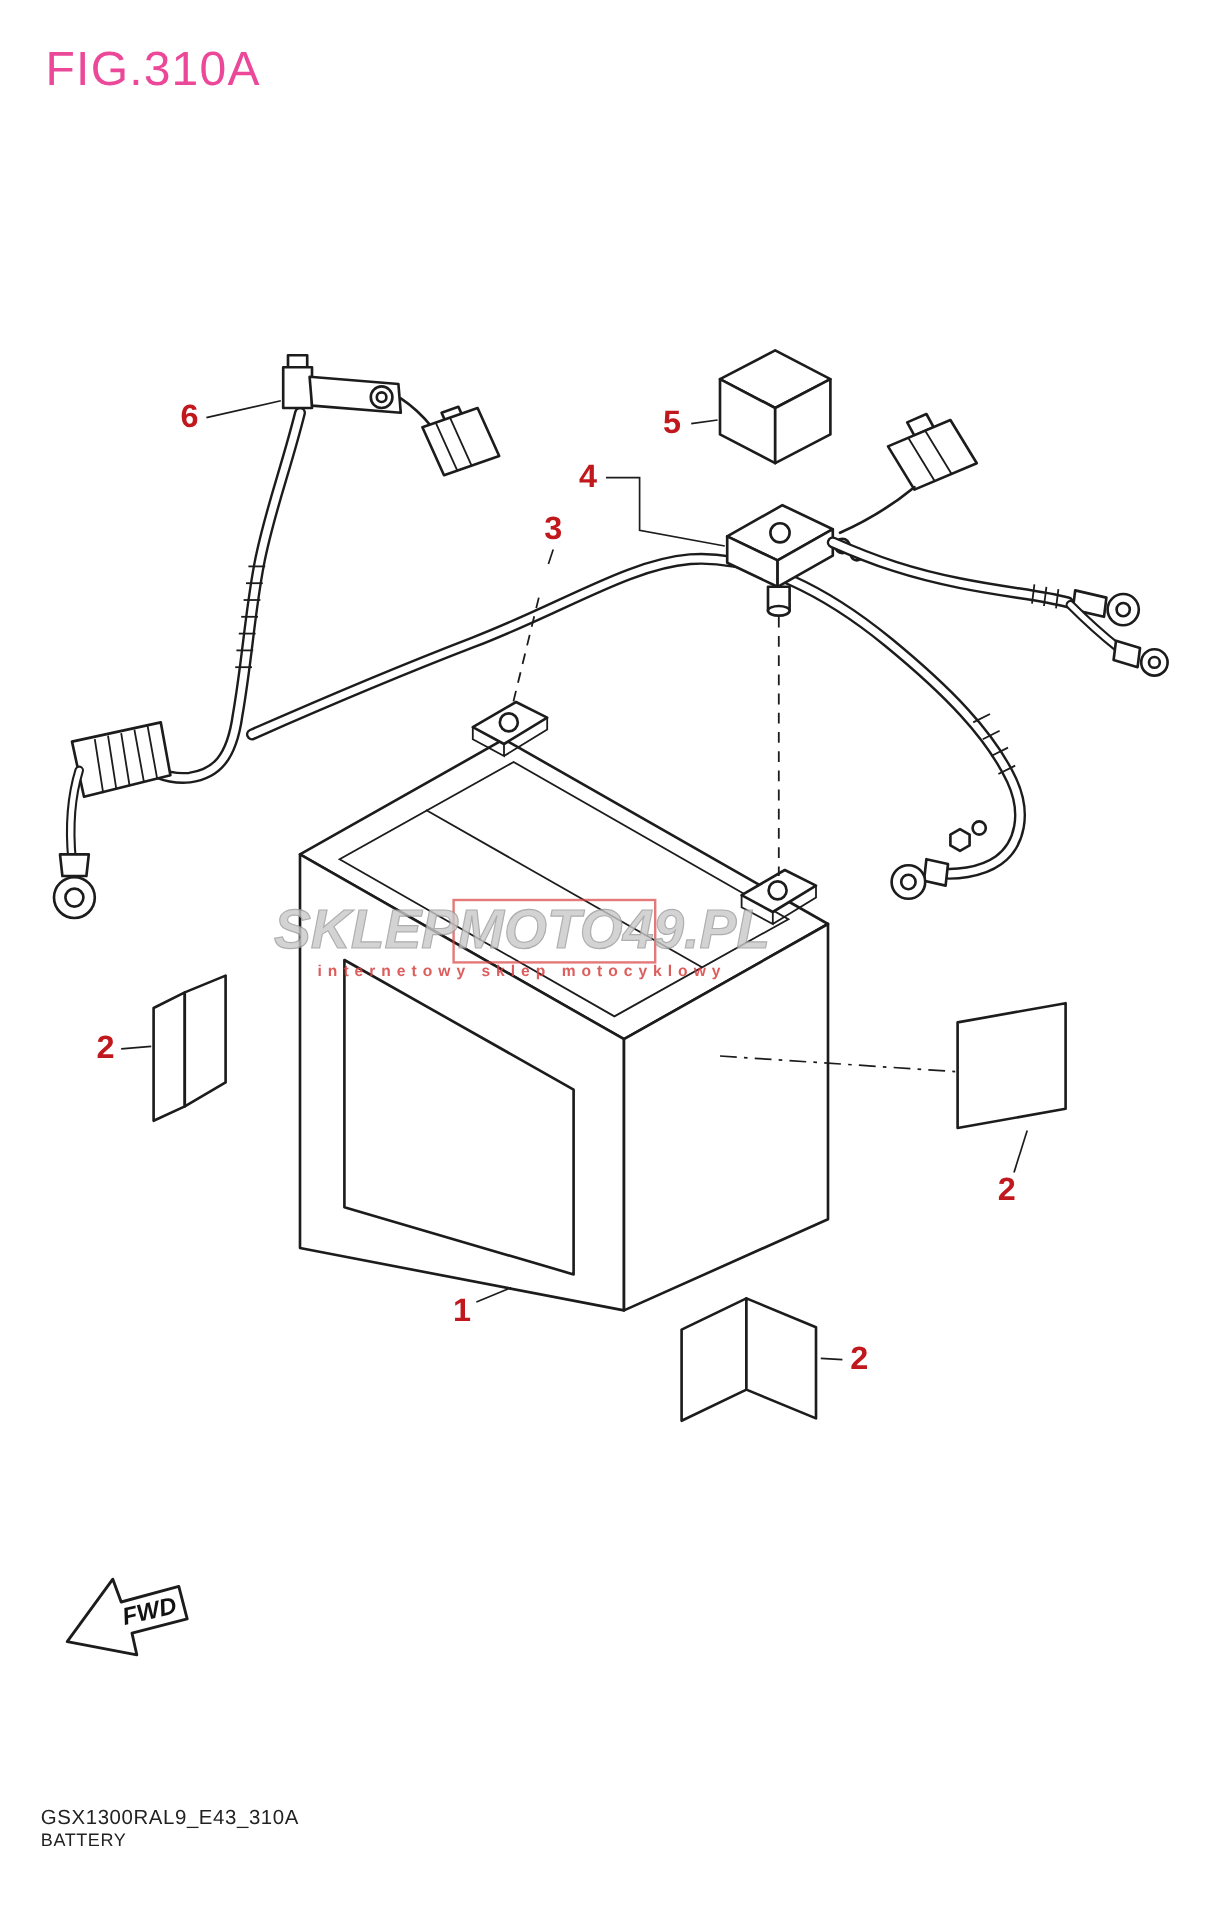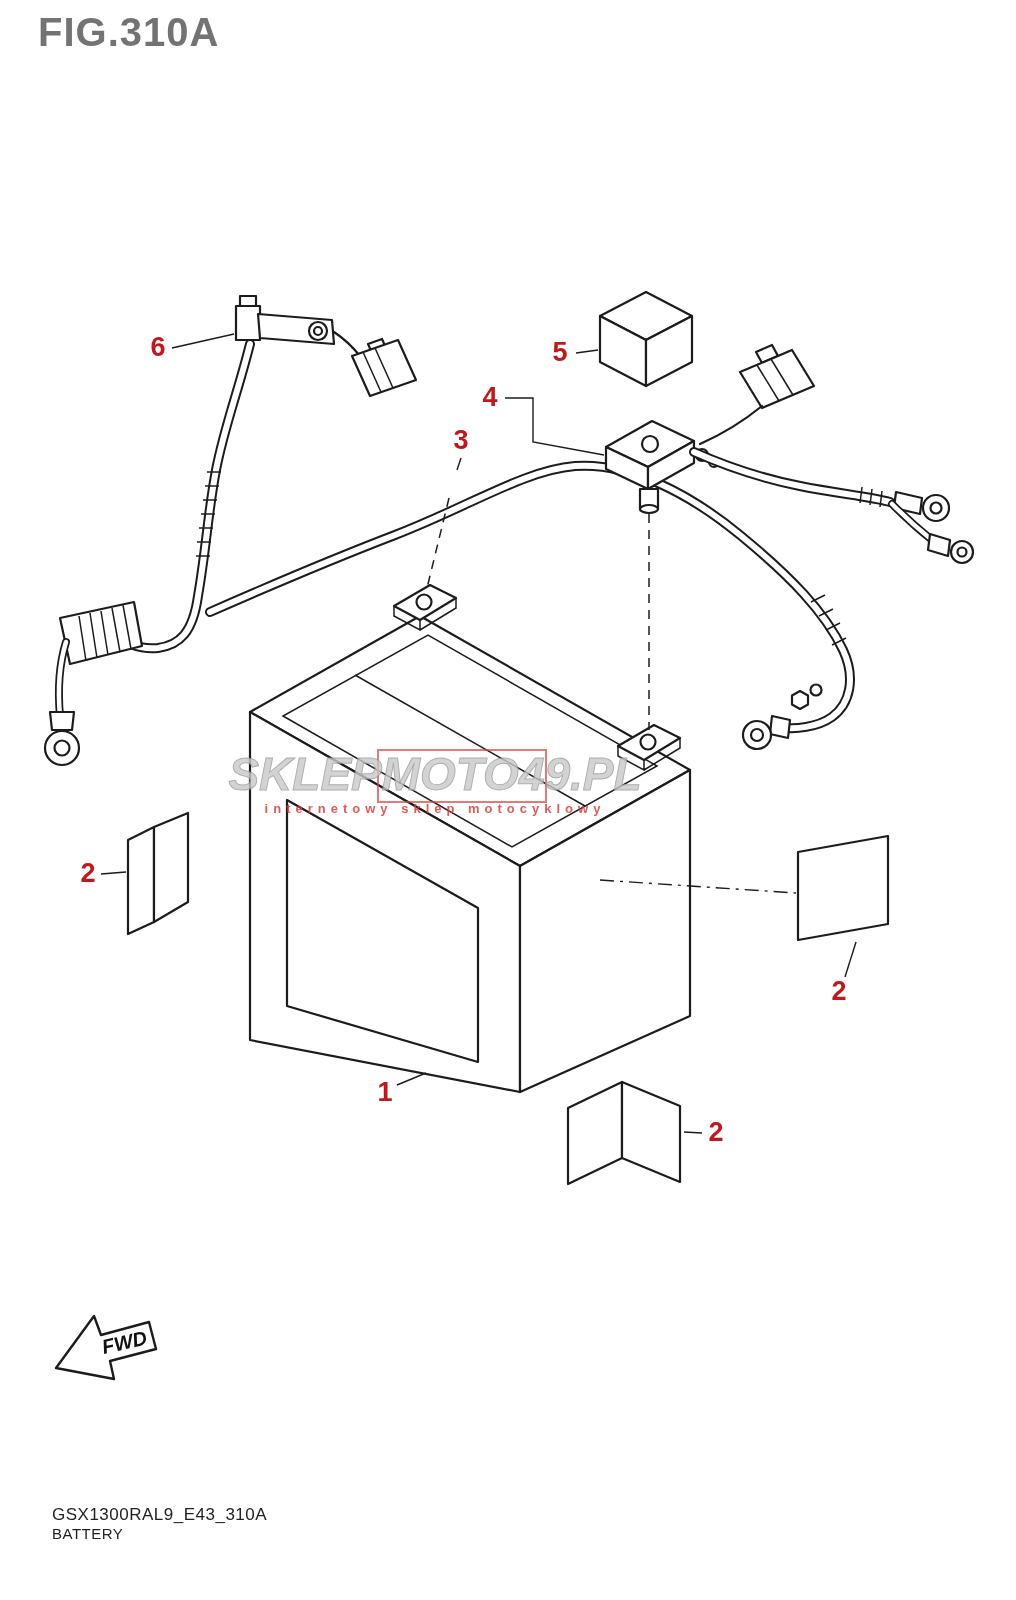--- a/index.html
+++ b/index.html
@@ -1,20 +1,20 @@
 <!DOCTYPE html>
 <html><head>
 <meta charset="utf-8">
 <style>
   html,body{margin:0;padding:0;background:#fff;}
   .stage{position:relative;width:1016px;height:1600px;background:#fff;overflow:hidden;
          font-family:"Liberation Sans",sans-serif;}
-  .fig-title{position:absolute;left:38px;top:10px;font-size:40px;font-weight:700;
-             color:#737373;letter-spacing:1px;}
-  .footer{position:absolute;left:52px;top:1505px;color:#222;}
+  .fig-title{position:absolute;left:38px;top:36px;font-size:40px;font-weight:400;
+             color:#ec4899;letter-spacing:1px;}
+  .footer{position:absolute;left:34px;top:1505px;color:#222;}
   .footer .code{font-size:17px;letter-spacing:.5px;}
   .footer .name{font-size:15px;margin-top:0;letter-spacing:.5px;}
   svg{position:absolute;left:0;top:0;}
   .part{fill:#fff;stroke:#1c1c1c;stroke-width:2.2;stroke-linejoin:round;}
   .detail{fill:none;stroke:#1c1c1c;stroke-width:1.5;}
   .wire{fill:none;stroke:#1c1c1c;stroke-width:2.2;stroke-linecap:round;}
   .cable-out{fill:none;stroke:#1c1c1c;stroke-width:10;stroke-linecap:round;}
   .cable-in{fill:none;stroke:#fff;stroke-width:6;stroke-linecap:round;}
   .leader{fill:none;stroke:#1c1c1c;stroke-width:1.4;}
   .dashed{fill:none;stroke:#1c1c1c;stroke-width:1.5;stroke-dasharray:9 7;}

